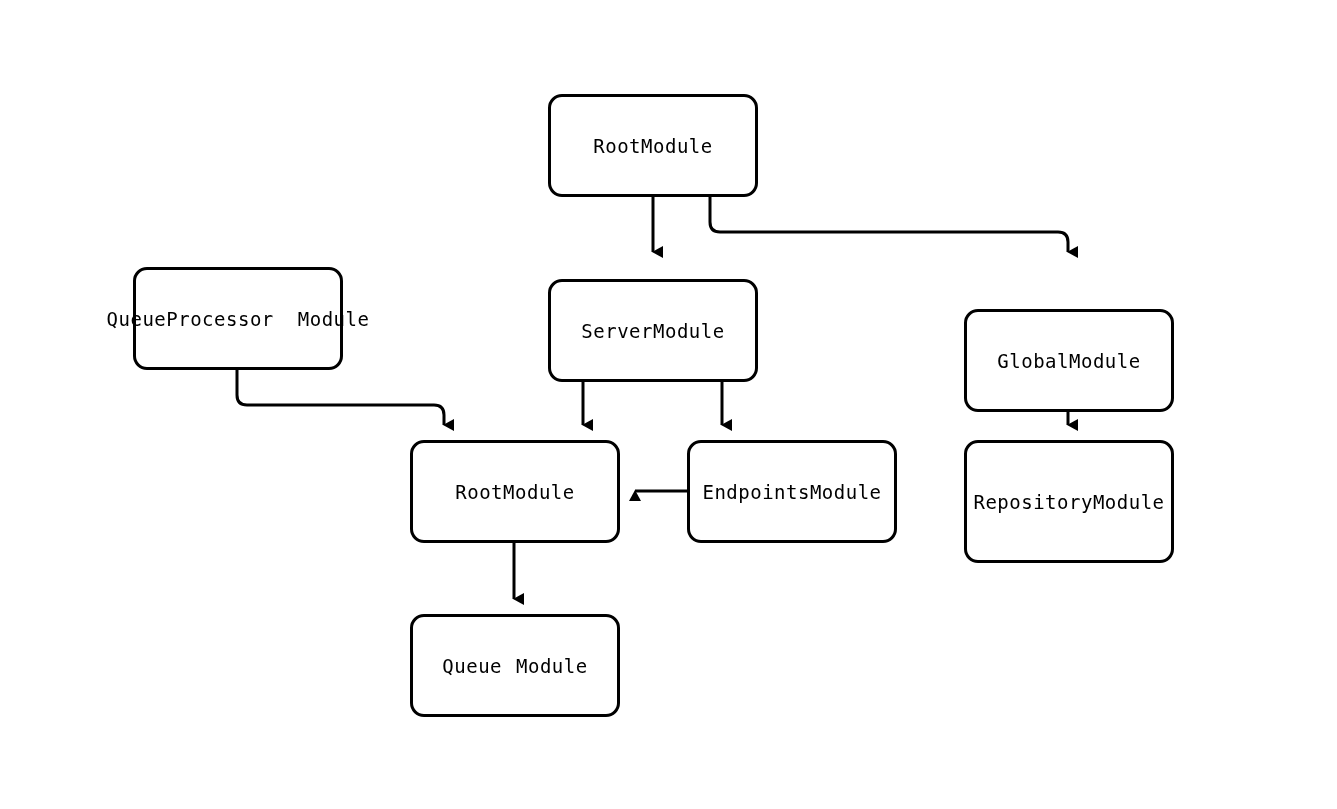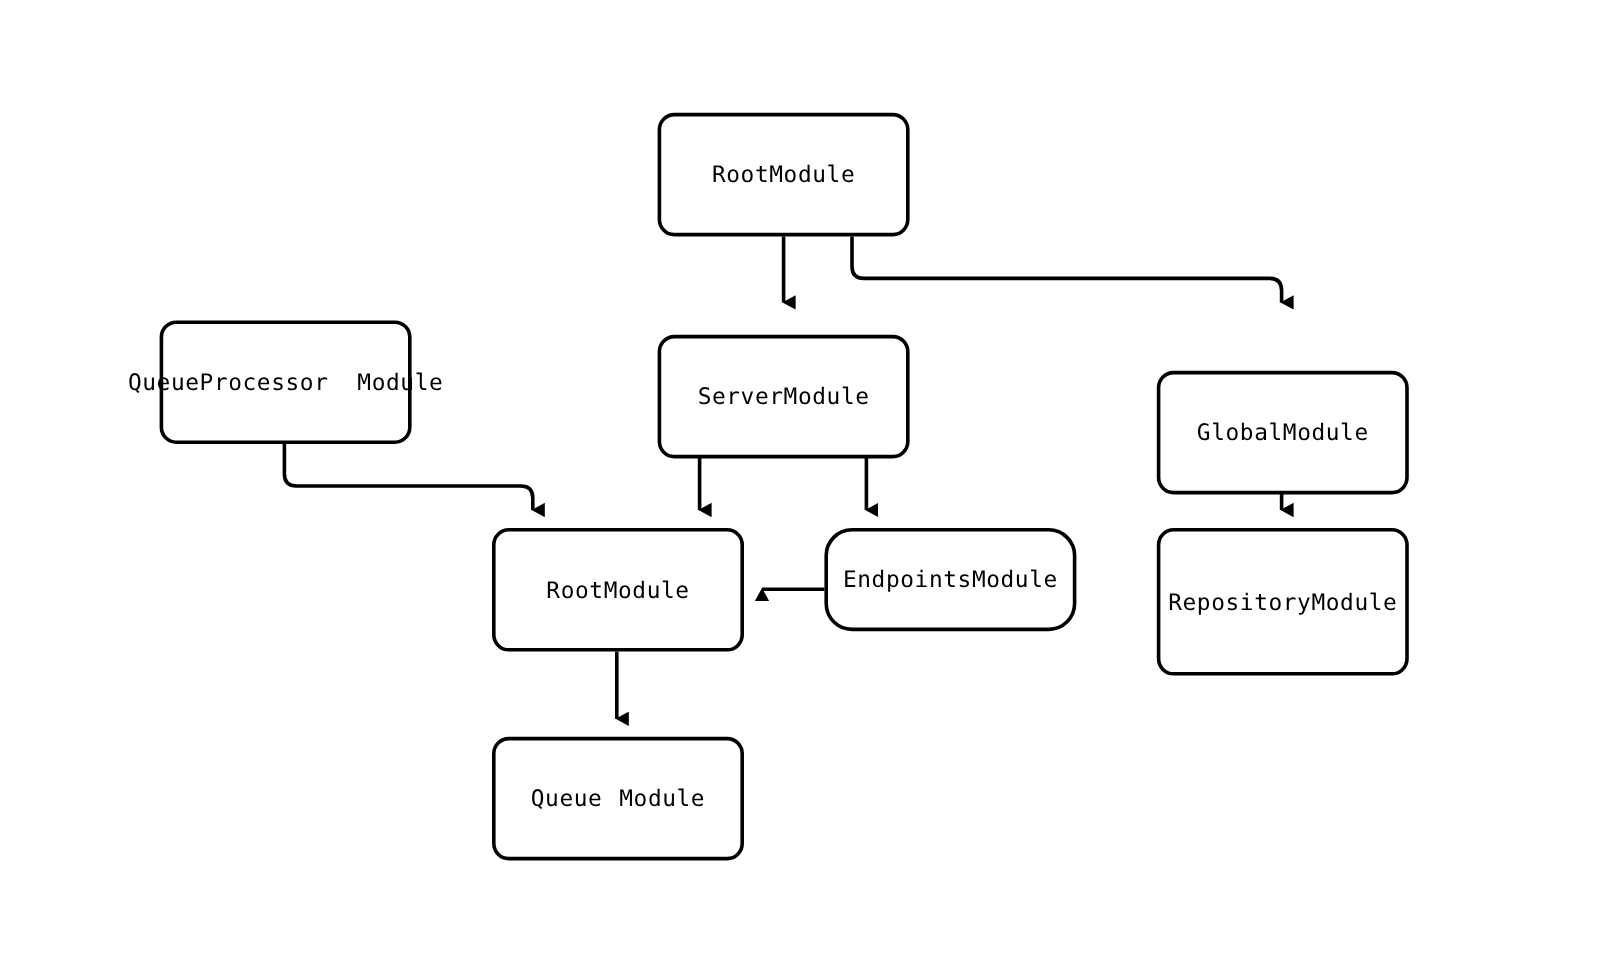--- a/index.html
+++ b/index.html
@@ -84,21 +84,21 @@
         <div class="node-line">Module</div>
       </div>
       <div class="node-box" style="left: 964px; top: 267px; width: 210px; height: 103px; margin-top: 42px;">
         <div class="node-line">Global</div>
         <div class="node-line">Module</div>
       </div>
       <div class="node-box" style="left: 410px; top: 440px; width: 210px; height: 103px;">
         <div class="node-line">Root</div>
         <div class="node-line">Module</div>
       </div>
-      <div class="node-box" style="left: 687px; top: 440px; width: 210px; height: 86px; border-radius: 23px;">
+      <div class="node-box" style="left: 687px; top: 440px; width: 210px; height: 103px;">
         <div class="node-line">Endpoints</div>
         <div class="node-line">Module</div>
       </div>
       <div class="node-box" style="left: 964px; top: 440px; width: 210px; height: 123px;">
         <div class="node-line">Repository</div>
         <div class="node-line">Module</div>
       </div>
       <div class="node-box" style="left: 410px; top: 614px; width: 210px; height: 103px; gap: 14px;">
         <div class="node-line">Queue</div>
         <div class="node-line">Module</div>

